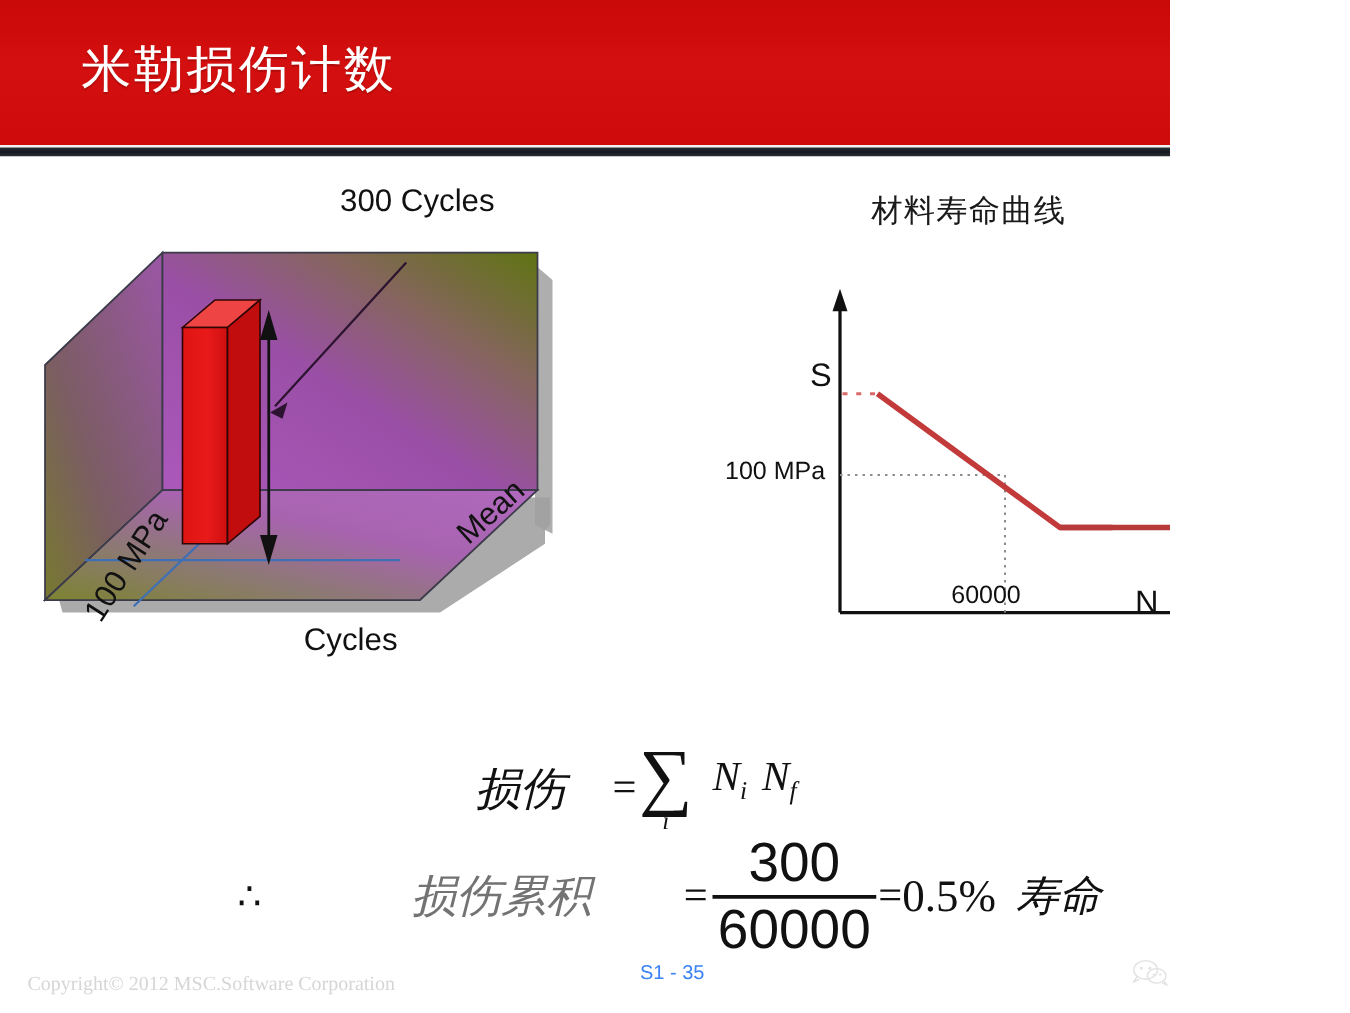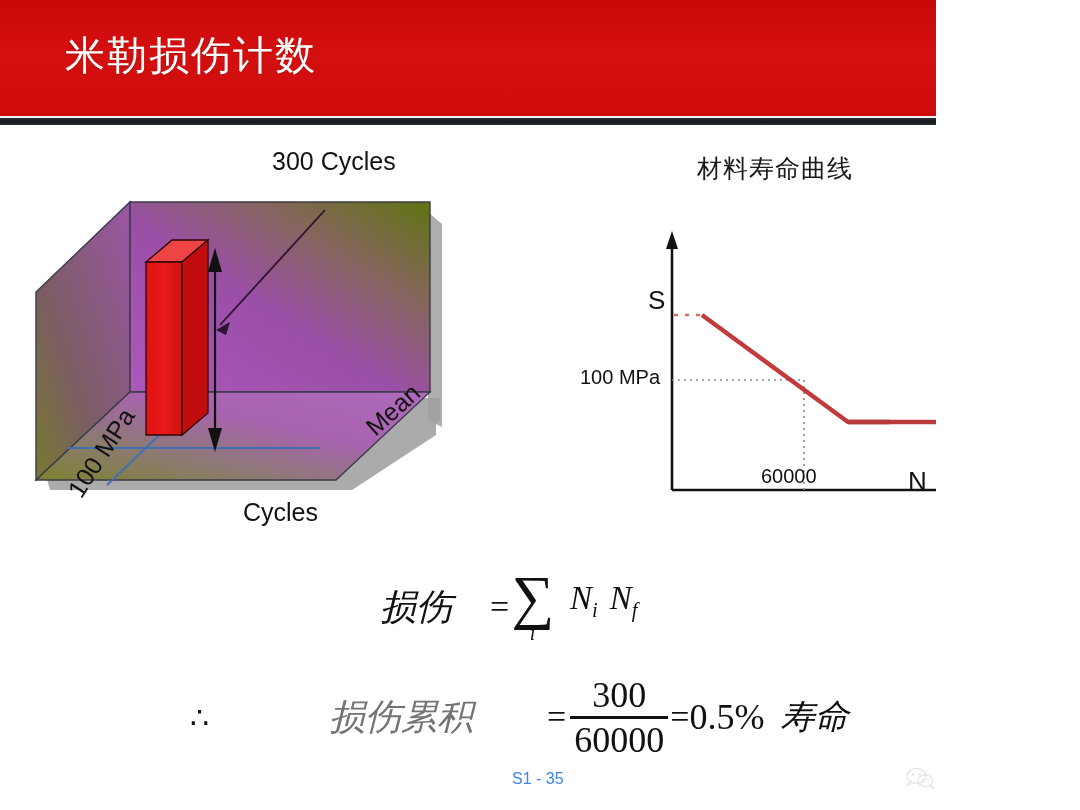--- a/index.html
+++ b/index.html
@@ -141,21 +141,21 @@
   .sn-xtick {
     position: absolute;
     left: 761px;
     top: 465px;
     font-size: 20px;
     color: #111;
   }
   #f1 {
     position: absolute;
     left: 380px;
-    top: 564px;
+    top: 588px;
     display: flex;
     align-items: center;
     height: 86px;
   }
   #f1 .term {
     font-size: 36px;
     font-style: italic;
     font-family: "Liberation Serif", serif;
     color: #111;
   }
@@ -232,22 +232,22 @@
     margin-left: 74px;
     font-family: "Liberation Serif", serif;
   }
   #f2 .frac2 {
     display: flex;
     flex-direction: column;
     align-items: center;
     margin-left: 4px;
   }
   #f2 .frac2 .num, #f2 .frac2 .den {
-    font-size: 36px;
-    font-family: Liberation Serif, serif;
+    font-size: 44px;
+    font-family: Liberation Sans, sans-serif;
     color: #111;
     padding: 0 4px;
   }
   #f2 .frac2 .bar {
     width: 100%;
     height: 3px;
     background: #111;
   }
   #f2 .eq2 {
     font-size: 34px;
@@ -429,20 +429,21 @@
     <span class="frac2">
       <span class="num">300</span>
       <span class="bar"></span>
       <span class="den">60000</span>
     </span>
     <span class="eq2">=</span>
     <span class="pct">0.5%</span>
     <span class="life cjk">寿命</span>
   </div>
 
+  <div id="footer-copy">Copyright© 2012 MSC.Software Corporation</div>
   <div id="footer-page">S1 - 35</div>
 
   <div id="watermark">
     <svg width="46" height="32" viewBox="0 0 46 32" xmlns="http://www.w3.org/2000/svg">
       <ellipse cx="17" cy="13" rx="14" ry="11" fill="none" stroke="#b4b4b4" stroke-width="1.6"></ellipse>
       <path d="M7 21 L3 27 L9.5 24" fill="none" stroke="#b4b4b4" stroke-width="1.6"></path>
       <circle cx="12" cy="11" r="1.7" fill="#b4b4b4"></circle>
       <circle cx="22" cy="11" r="1.7" fill="#b4b4b4"></circle>
       <ellipse cx="30" cy="20" rx="11" ry="8.5" fill="none" stroke="#b4b4b4" stroke-width="1.6"></ellipse>
       <path d="M38.5 26 L42 30.5 L36.5 28.5" fill="none" stroke="#b4b4b4" stroke-width="1.6"></path>

